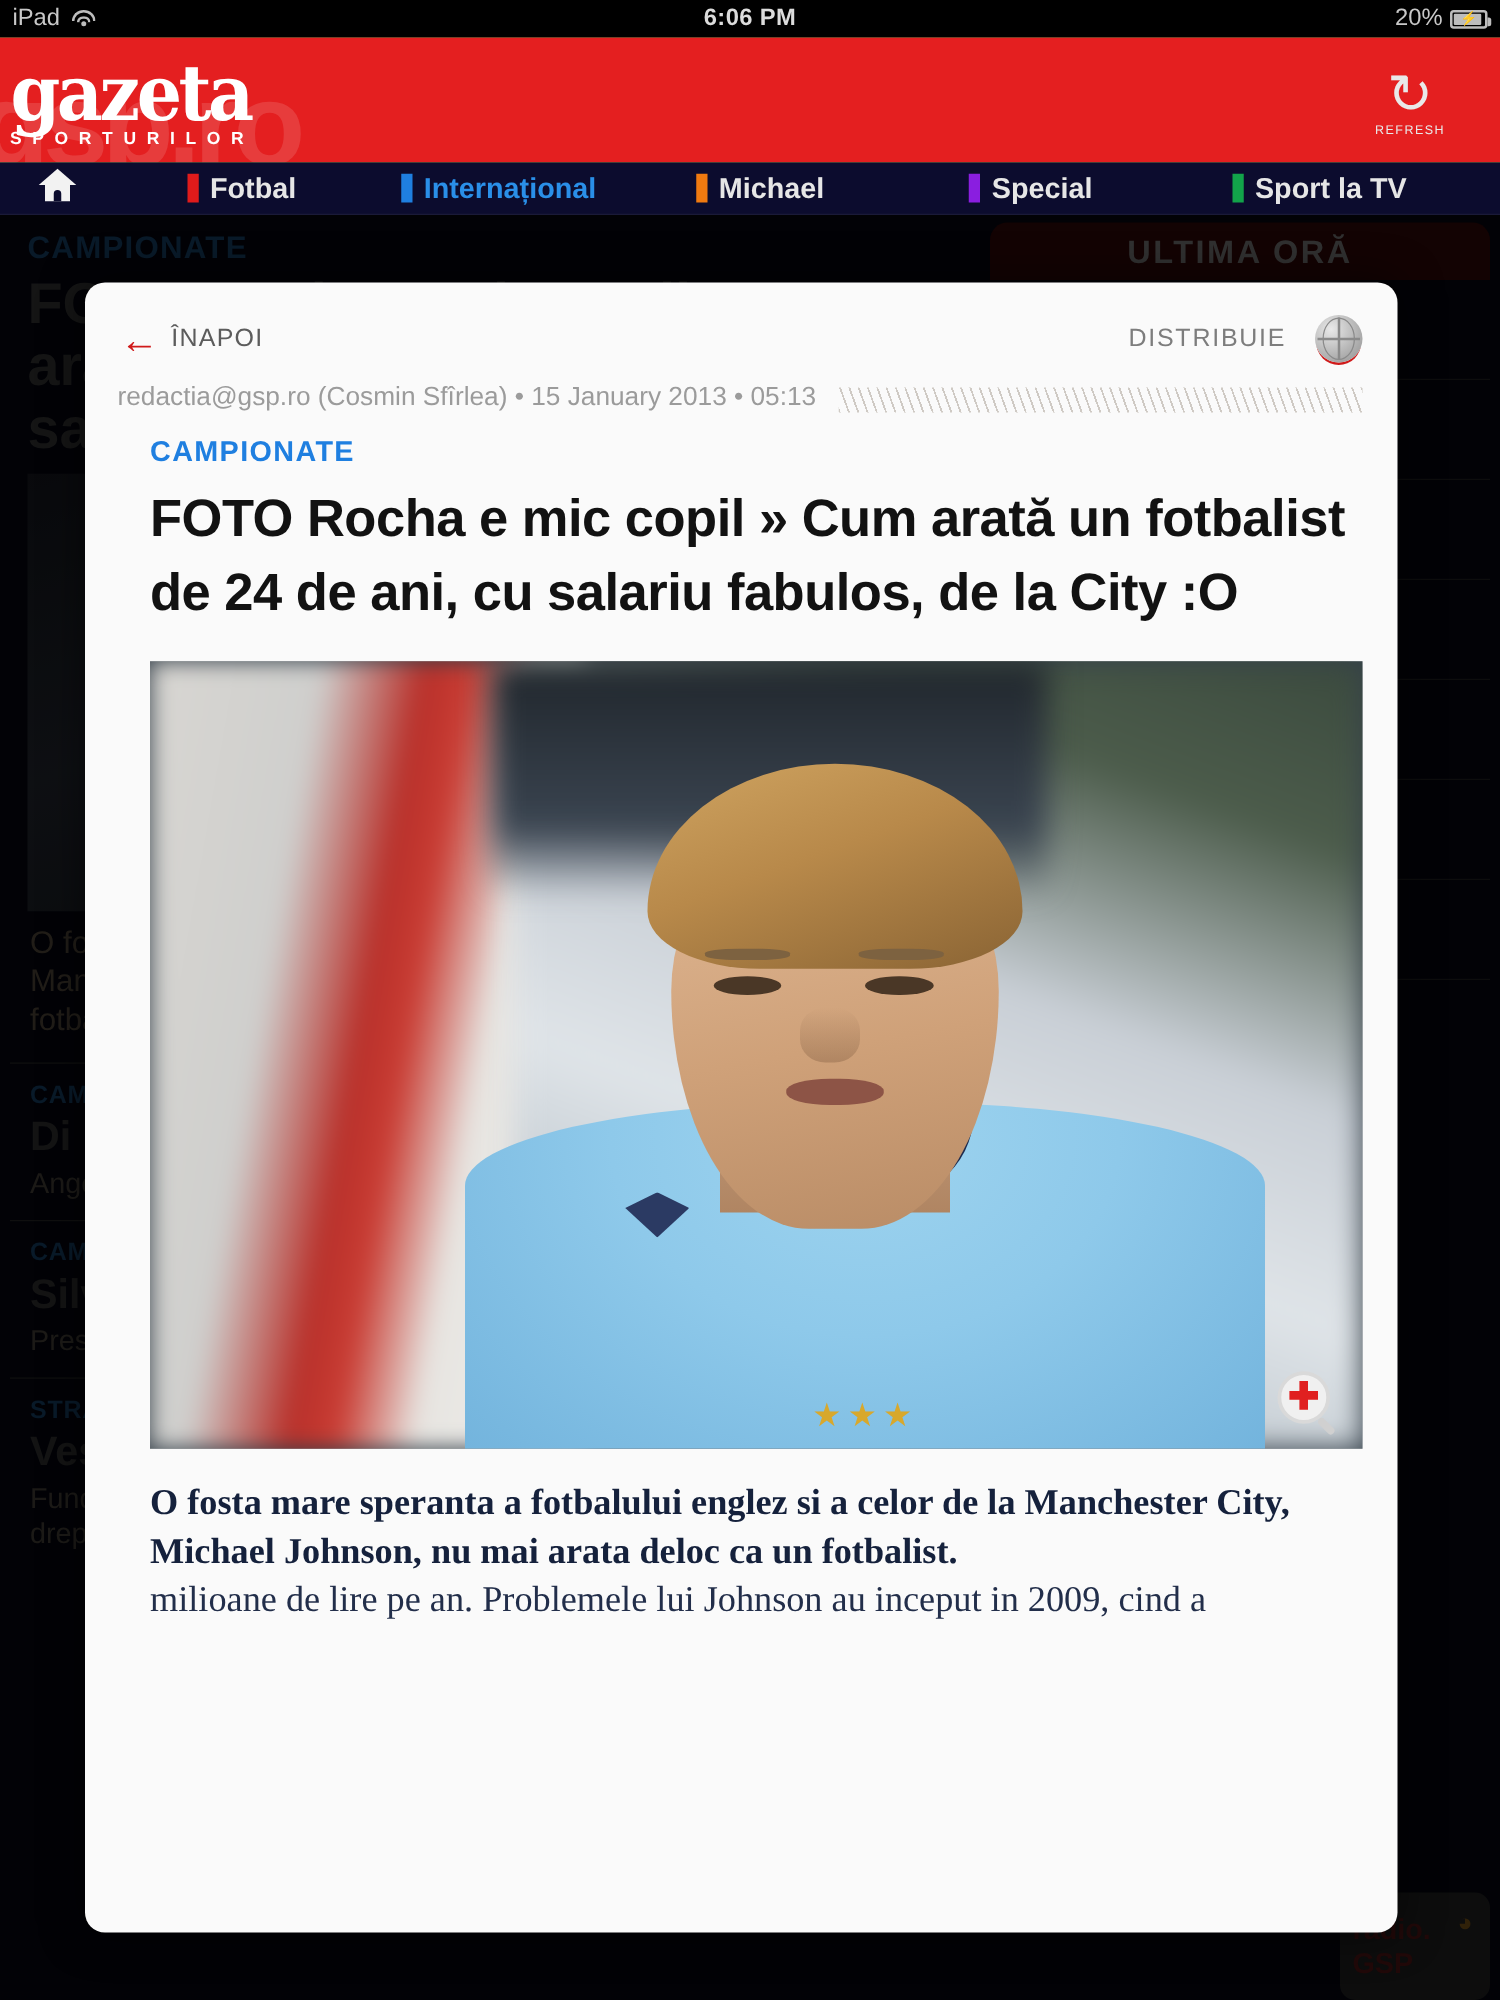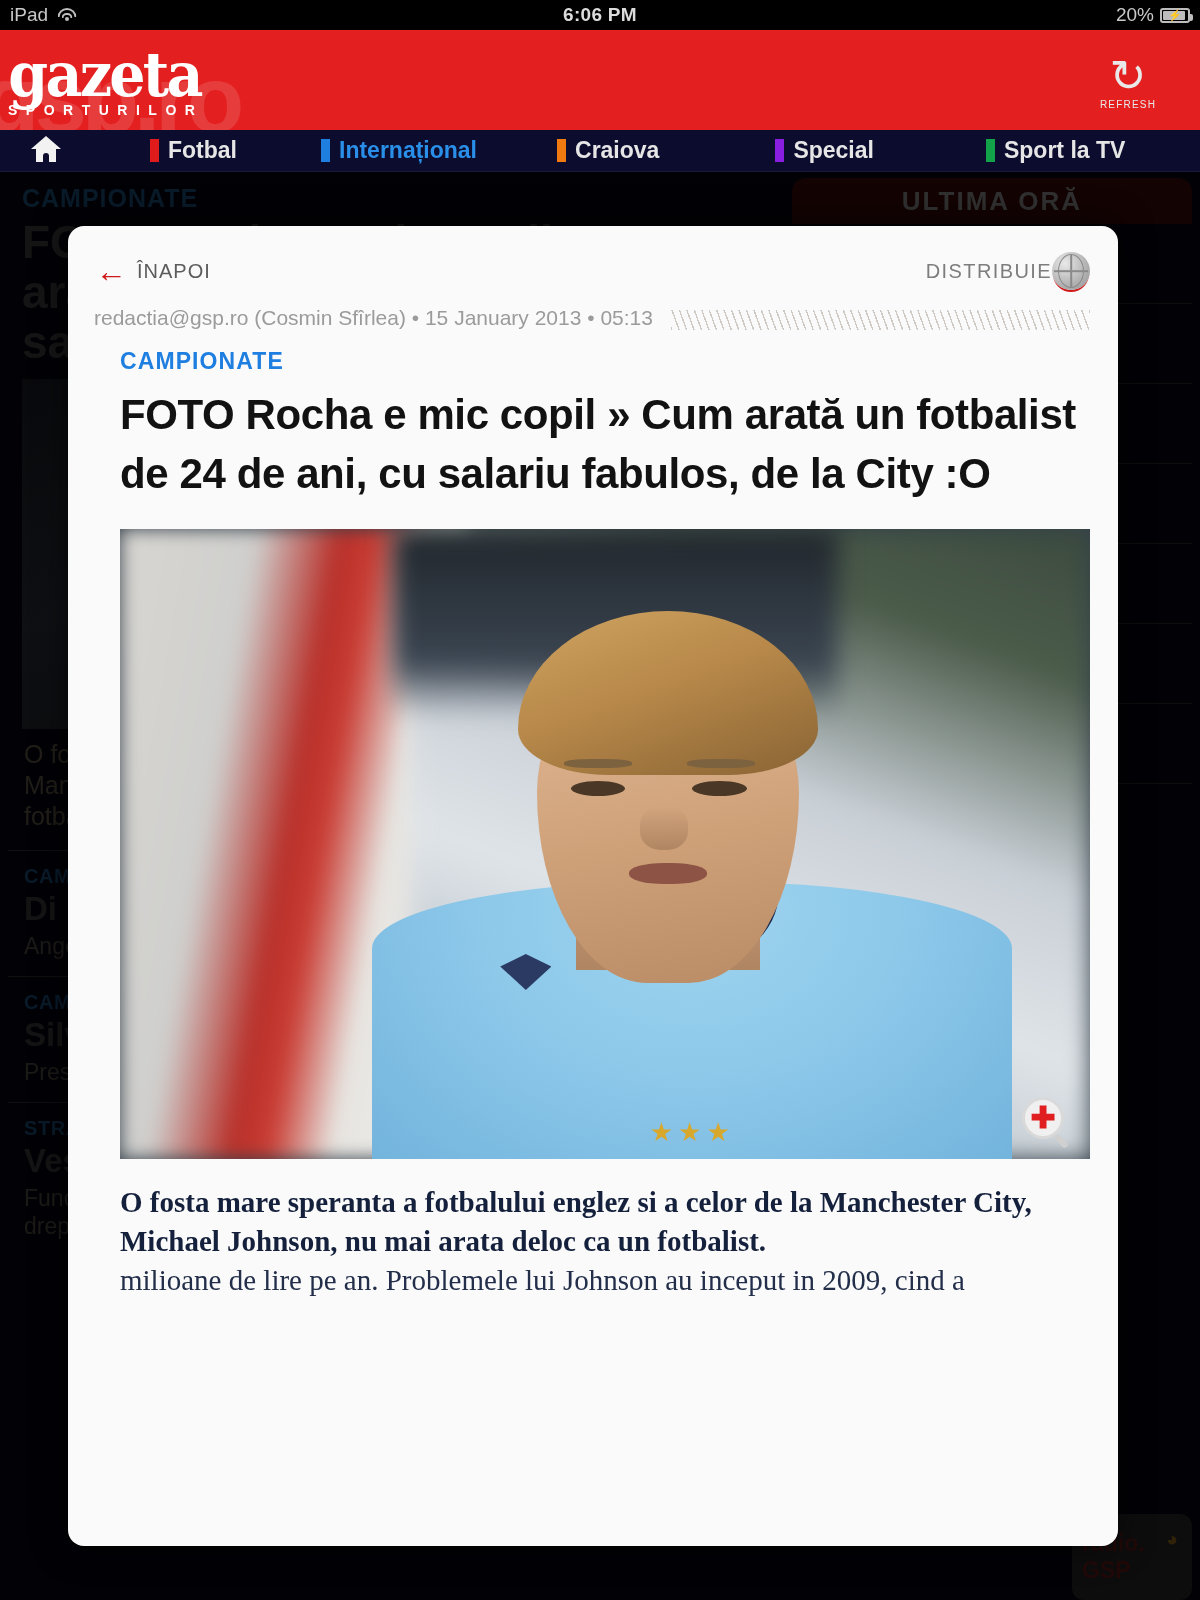--- a/index.html
+++ b/index.html
@@ -129,21 +129,21 @@
   .modal {
     position:absolute; left:68px; top:226px; width:1050px; height:1320px;
     background:#fafafa; border-radius:16px;
     box-shadow:0 0 34px rgba(0,0,0,.55);
     overflow:hidden;
   }
   .modal-top { display:flex; align-items:center; padding:26px 28px 0 28px;}
   .back-btn { display:flex; align-items:center; gap:10px; cursor:pointer;}
   .back-arrow { color:#d01a1a; font-size:31px; line-height:31px; font-weight:bold; }
   .back-lbl { color:#5c5c5c; font-size:20px; letter-spacing:1px; }
-  .share-btn { margin-left:auto; display:flex; align-items:center; gap:0; cursor:pointer;text-align:center;}
+  .share-btn { margin-left:auto; display:flex; align-items:center; gap:23px; cursor:pointer;text-align:center;}
   .share-lbl { color:#7d7d7d; font-size:20px; letter-spacing:1.4px;}
   .globe-ico{
     width:38px; height:38px; border-radius:50%;
     background:radial-gradient(circle at 34% 30%, #e9e9e9 0%, #b6b6b6 55%, #8f8f8f 100%);
     position:relative; box-shadow:0 3px 0 -1px #d01a1a;
     overflow:hidden;
   }
   .globe-ico:before{
     content:""; position:absolute; left:50%; top:2px; width:1.6px; height:34px;
     background:#8a8a8a; transform:translateX(-50%);
@@ -287,21 +287,21 @@
     <div class="nav-item" style="margin-left:58px">
       <span class="bullet" style="background:#e01b1b"></span>
       <span>Fotbal</span>
     </div>
     <div class="nav-item active" style="margin-left:84px">
       <span class="bullet" style="background:#1f7fe0"></span>
       <span>Internațional</span>
     </div>
     <div class="nav-item" style="margin-left:80px">
       <span class="bullet" style="background:#f07a10"></span>
-      <span>Craiova</span>
+      <span>Michael</span>
     </div>
     <div class="nav-item" style="margin-left:116px">
       <span class="bullet" style="background:#8a1ee0"></span>
       <span>Special</span>
     </div>
     <div class="nav-item" style="margin-left:112px">
       <span class="bullet" style="background:#12a34a"></span>
       <span>Sport la TV</span>
     </div>
   </div>

